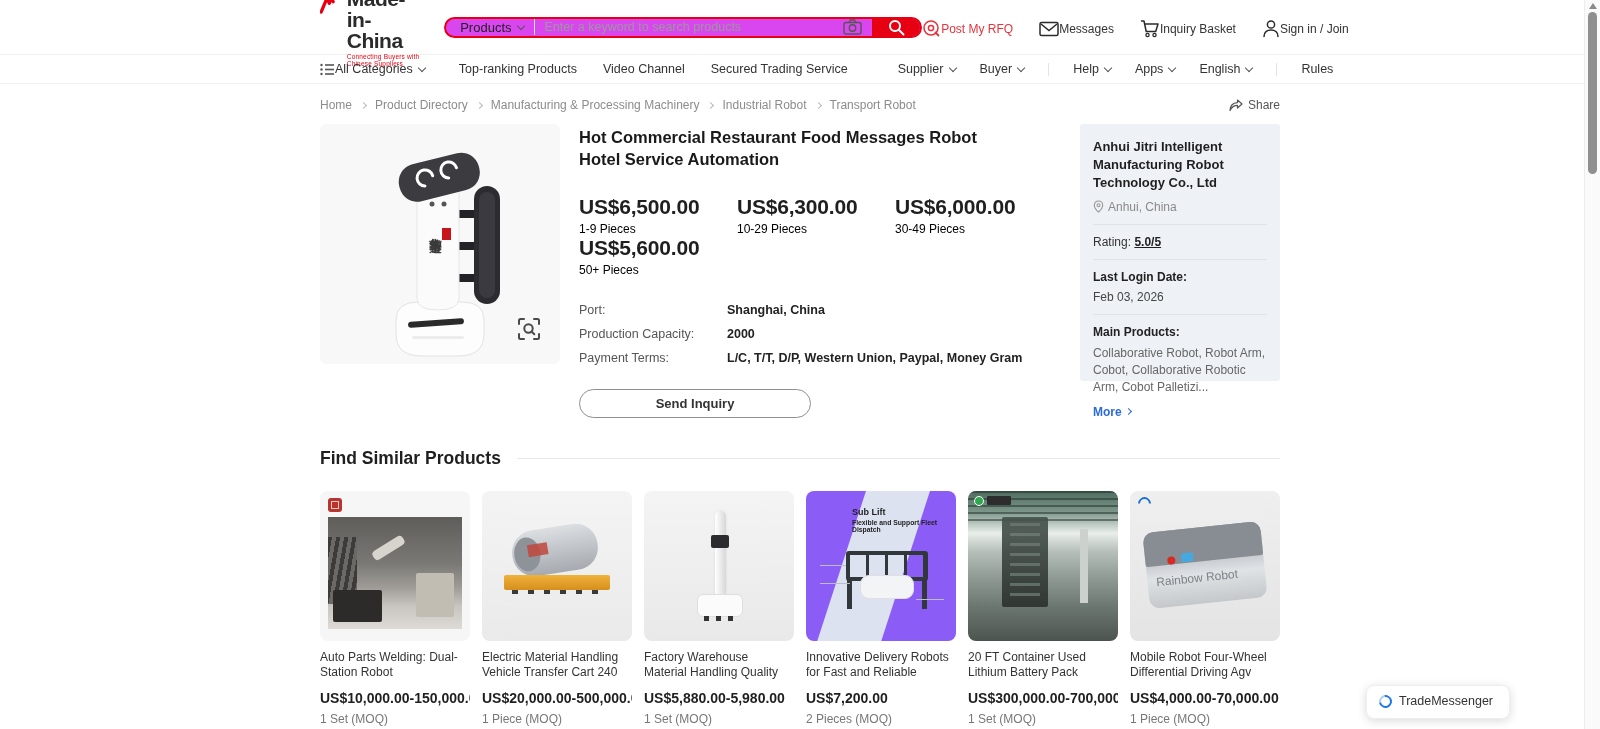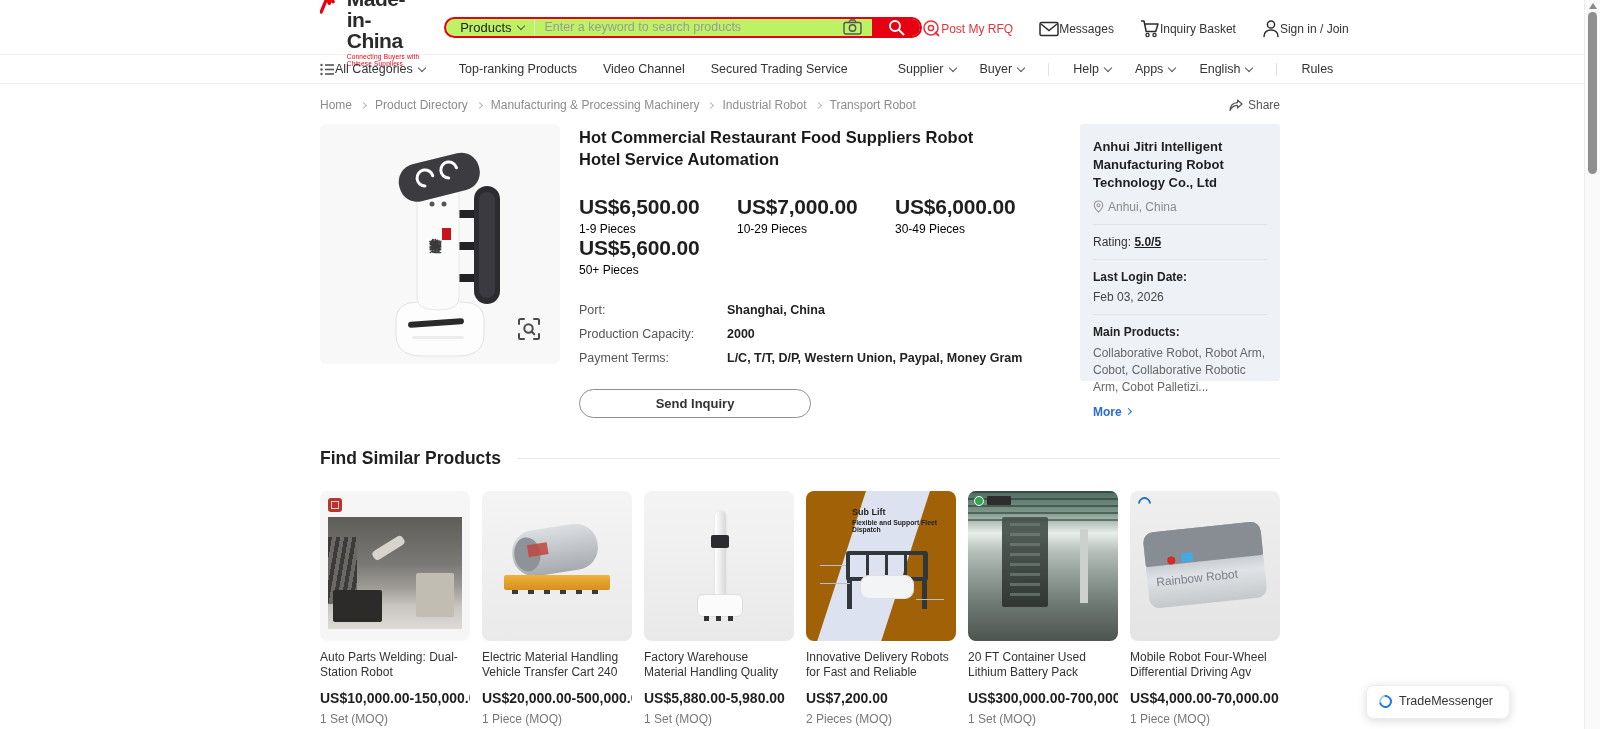--- a/index.html
+++ b/index.html
@@ -9,21 +9,21 @@
   .container { width:960px; margin:0 auto; }
 
   
   .hdr { border-bottom:1px solid #f0f0f0; background:#fff; }
   .hdr-in { width:960px; margin:0 auto; height:54px; display:flex; align-items:center; }
   .logo { display:flex; align-items:flex-start; gap:6px; text-decoration:none; }
   .logo-txt { display:flex; flex-direction:column; }
   .logo-brand { font-size:21px; font-weight:800; color:#2b2b2b; letter-spacing:-0.5px; line-height:1; }
   .logo-tag { font-size:6.5px; color:#e60012; margin-top:2px; letter-spacing:.2px; }
   .search { margin-left:22px; flex:0 0 478px; height:21px; border:2px solid #e60012; border-radius:17px;
-    display:flex; align-items:center; overflow:hidden; background:#bef264; }
+    display:flex; align-items:center; overflow:hidden; background:#d946ef; }
   .search-cat { display:flex; align-items:center; padding:0 10px 0 14px; font-size:13px; color:#222; white-space:nowrap; }
   .search-div { width:1px; height:16px; background:#e2e2e2; }
   .search input { flex:1; border:none; outline:none; font-size:12.5px; color:#333; padding:0 10px;
     font-family:"Liberation Sans", sans-serif; background:transparent; }
   .search input::placeholder { color:#9a9a9a; }
   .cam { color:#555; margin-right:10px; flex:0 0 auto; }
   .search-btn { width:48px; align-self:stretch; background:#e60012; border:none; display:flex;
     align-items:center; justify-content:center; color:#fff; }
   .hdr-actions { margin-left:auto; display:flex; gap:26px; }
   .hdr-act { display:flex; flex-direction:row; align-items:center; font-size:12px; color:#333; }
@@ -120,21 +120,21 @@
   .i3 { background:linear-gradient(180deg,#f4f4f4,#e9e9e9); }
   .pole { position:absolute; left:71px; top:20px; width:11px; height:86px; border-radius:5px;
     background:linear-gradient(90deg,#ffffff,#d7d7d7); box-shadow:0 0 3px rgba(0,0,0,.08); }
   .pole::before { content:""; position:absolute; left:-4px; top:24px; width:18px; height:13px; background:#2c2c30; border-radius:2px; }
   .base3 { position:absolute; left:53px; top:103px; width:46px; height:23px; background:#fbfbfb;
     border:1px solid #dedede; border-radius:6px; }
   .base3::after { content:""; position:absolute; left:6px; bottom:-5px; width:32px; height:5px;
     background:repeating-linear-gradient(90deg,#333 0 5px,transparent 5px 12px); }
 
   
-  .i4 { background:#a16207; }
+  .i4 { background:#8b5cf6; }
   .diag { position:absolute; left:34px; top:-20px; width:64px; height:200px; background:#dde2f0; transform:skewX(-18deg); }
   .sl-t { position:absolute; left:46px; top:16px; font-size:9px; font-weight:700; color:#1f1f1f; }
   .sl-s { position:absolute; left:46px; top:28px; font-size:6.8px; font-weight:700; color:#1f1f1f; width:92px; }
   .tbl { position:absolute; left:40px; top:60px; width:82px; height:30px; border:4px solid #32373c; border-radius:3px;
     background:repeating-linear-gradient(90deg,transparent 0 16px,#32373c 16px 19px); }
   .leg4a,.leg4b { position:absolute; width:5px; height:32px; background:#32373c; top:86px; }
   .leg4a { left:41px; } .leg4b { left:116px; }
   .bot4 { position:absolute; left:54px; top:84px; width:54px; height:24px; background:#f3f4f6;
     border:1px solid #e0e0e4; border-radius:9px; }
   .ann { position:absolute; height:1px; background:#b9bec8; }
@@ -359,29 +359,29 @@
       <div class="zoom-ic" data-interactable="true">
         <svg width="26" height="26" viewBox="0 0 26 26">
           <path d="M3 8 V4.5 Q3 3 4.5 3 H8 M18 3 h3.5 Q23 3 23 4.5 V8 M23 18 v3.5 Q23 23 21.5 23 H18 M8 23 H4.5 Q3 23 3 21.5 V18" fill="none" stroke="#4a4a4a" stroke-width="2" stroke-linecap="round"></path>
           <circle cx="12.5" cy="12.5" r="4.2" fill="none" stroke="#4a4a4a" stroke-width="2"></circle>
           <path d="M15.5 15.5 l2.8 2.8" stroke="#4a4a4a" stroke-width="2" stroke-linecap="round"></path>
         </svg>
       </div>
     </div>
 
     <div class="pinfo">
-      <h1 class="ptitle" data-interactable="false">Hot Commercial Restaurant Food Suppliers Robot Hotel Service Automation</h1>
+      <h1 class="ptitle" data-interactable="false">Hot Commercial Restaurant Food Messages Robot Hotel Service Automation</h1>
 
       <div class="tiers" data-interactable="false">
         <div class="tier">
           <div class="pr" data-interactable="false">US$6,500.00</div>
           <div class="qt" data-interactable="false">1-9 Pieces</div>
         </div>
         <div class="tier">
-          <div class="pr" data-interactable="false">US$7,000.00</div>
+          <div class="pr" data-interactable="false">US$6,300.00</div>
           <div class="qt" data-interactable="false">10-29 Pieces</div>
         </div>
         <div class="tier">
           <div class="pr" data-interactable="false">US$6,000.00</div>
           <div class="qt" data-interactable="false">30-49 Pieces</div>
         </div>
         <div class="tier">
           <div class="pr" data-interactable="false">US$5,600.00</div>
           <div class="qt" data-interactable="false">50+ Pieces</div>
         </div>

